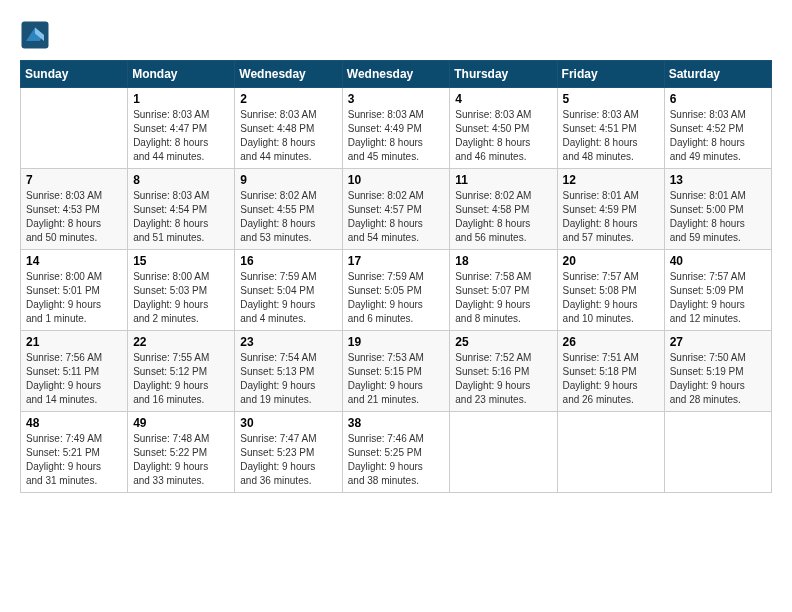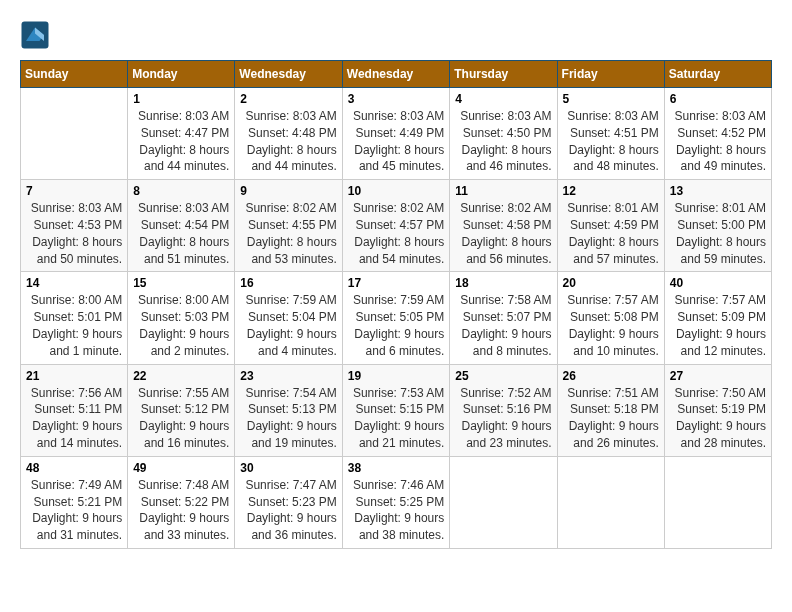--- a/index.html
+++ b/index.html
@@ -51,21 +51,21 @@
     .location {
       font-size: 14px;
       color: #555;
     }
     .calendar {
       width: 100%;
       border-collapse: collapse;
       font-size: 11px;
     }
     .calendar th {
-      background-color: #a16207;
+      background-color: #0c4a6e;
       color: #fff;
       padding: 6px 4px;
       text-align: left;
       font-size: 12px;
       font-weight: bold;
       border: 1px solid #1a5276;
     }
     .calendar td {
       border: 1px solid #ccc;
       vertical-align: top;
@@ -78,23 +78,22 @@
       background: #f8f8f8;
     }
     .day-number {
       font-weight: bold;
       font-size: 12px;
       margin-bottom: 2px;
       display: block;
     }
     .day-info {
       color: #333;
-      font-size: 12px;
+      font-size: 10px;
       line-height: 1.4;
-      text-align: right;
     }
     .empty-cell {
       background: #fff !important;
     }
     .row-alt td {
       background: #f0f4f8;
     }
   </style>
 </head>
 <body>

